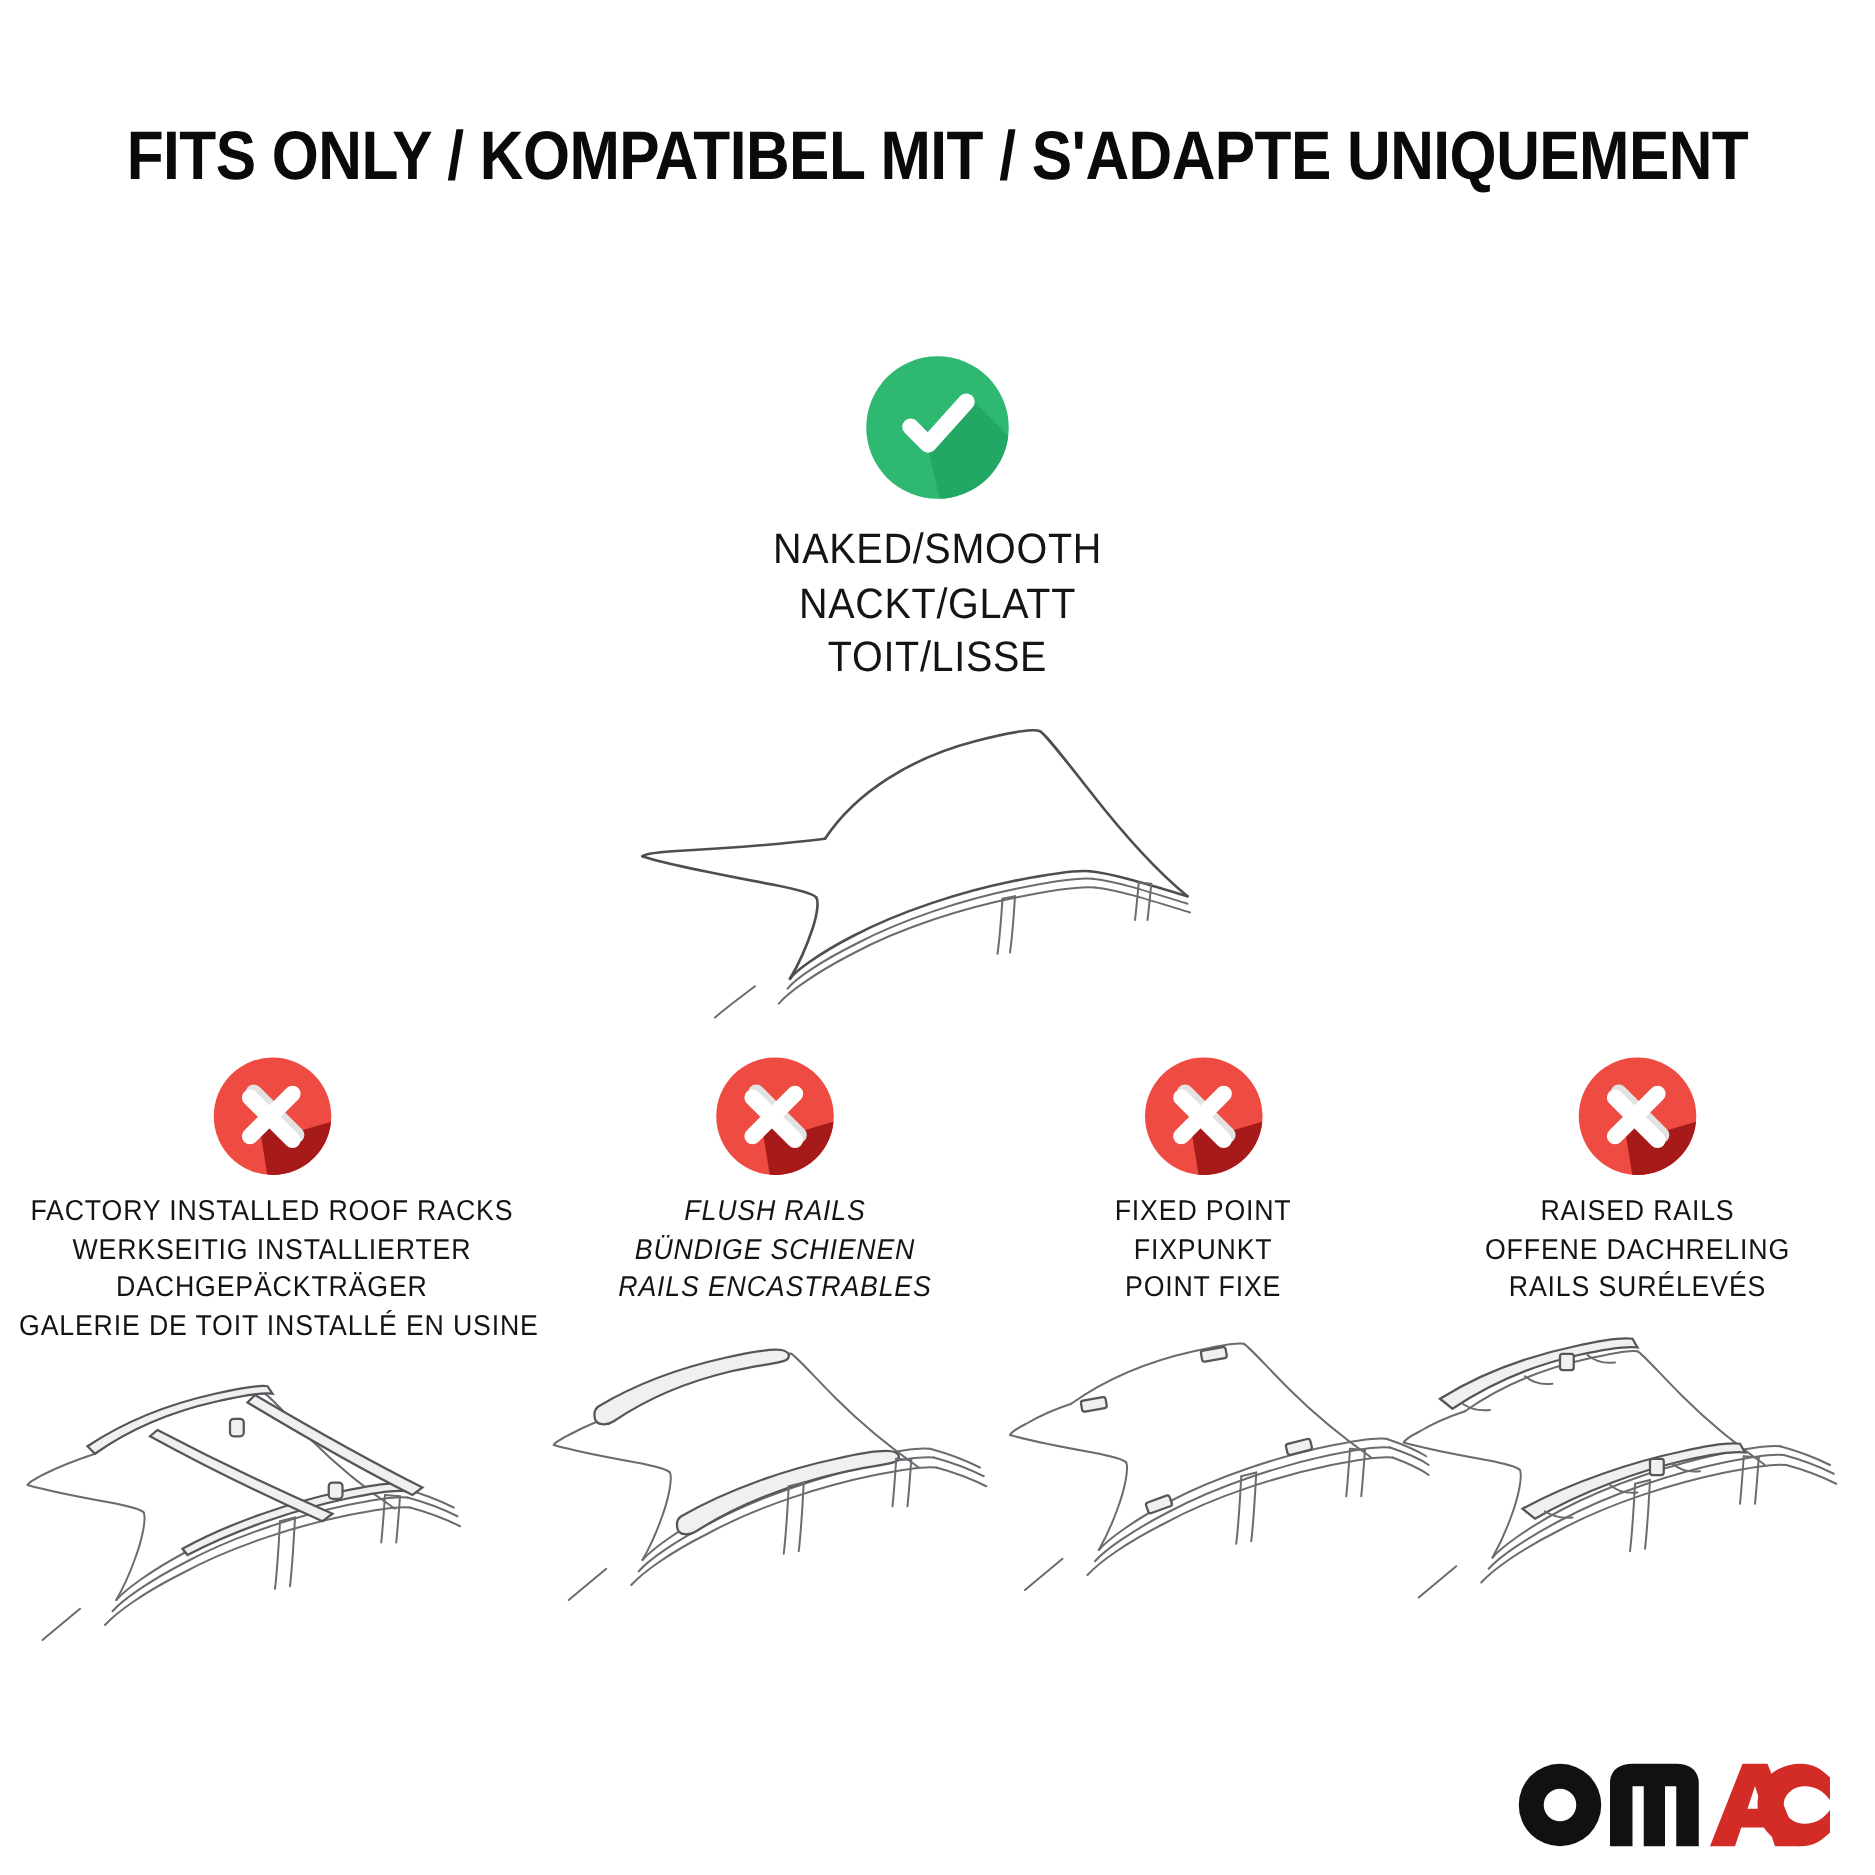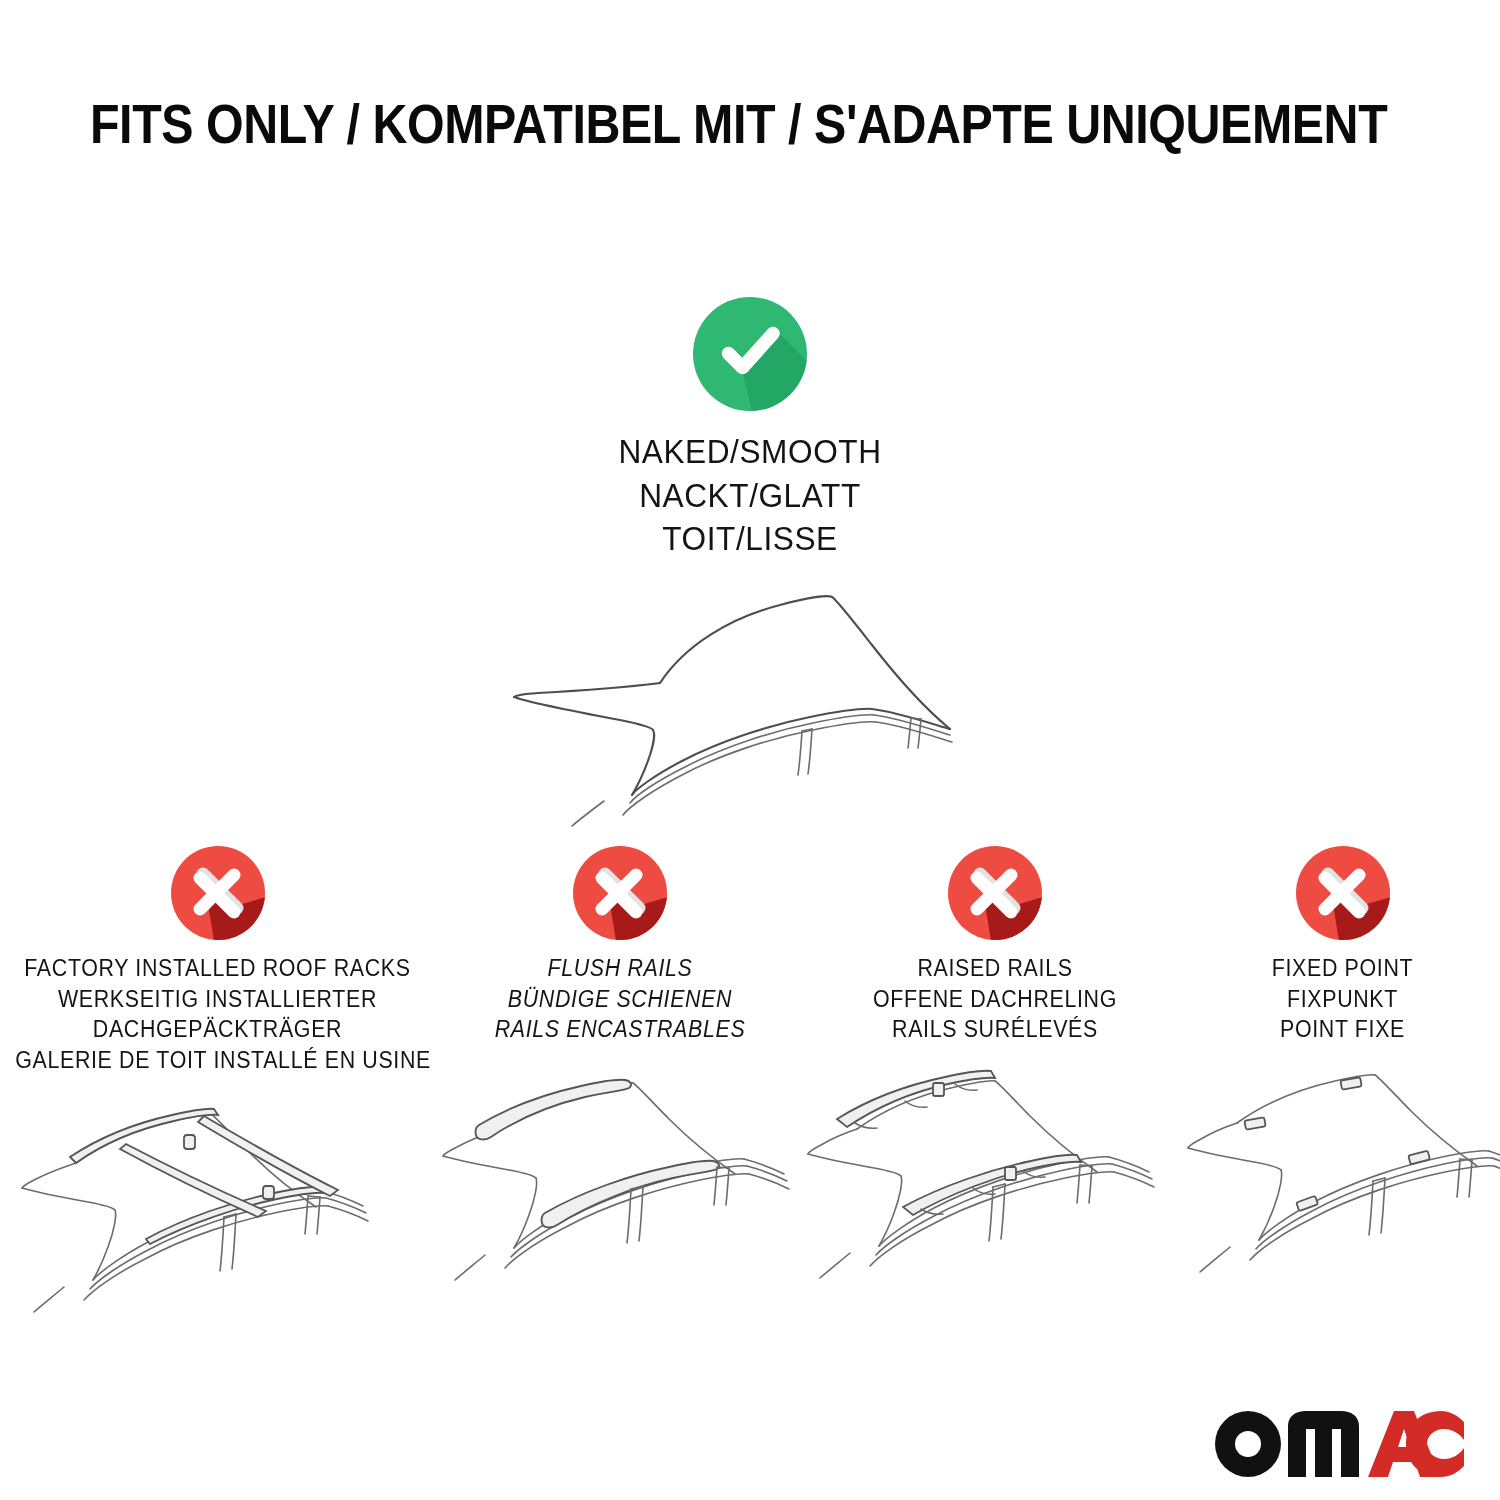--- a/index.html
+++ b/index.html
@@ -15,37 +15,38 @@
     font-family: "Liberation Sans", sans-serif;
     color: #111111;
   }
 
   
   .header {
     position: absolute;
     top: 96px;
     left: 0;
     width: 1500px;
+    text-align: center;
   }
   .header-title {
     font-family: "Liberation Sans", sans-serif;
     font-weight: bold;
     font-size: 55px;
     letter-spacing: -0.5px;
     color: #0a0a0a;
     transform: scaleX(0.88);
     transform-origin: center center;
     white-space: nowrap;
     line-height: 1.05;
   }
 
   
   .allowed-block {
     position: absolute;
-    top: 296px;
+    top: 284px;
     left: 0;
     width: 1500px;
     text-align: center;
   }
   .icon-check-wrap {
     width: 116px;
     height: 116px;
     margin: 0 auto 18px auto;
   }
   .allowed-labels {
@@ -289,20 +290,74 @@
         <path class="roof-line-thin" d="M208 125 C207 144 206 163 204 180"></path>
         <path class="roof-line-thin" d="M196 128 L208 125"></path>
         <path class="roof-line-thin" d="M282 106 C281 121 280 134 279 144"></path>
         <path class="roof-line-thin" d="M294 107 C293 121 292 134 291 144"></path>
         <path class="roof-line-thin" d="M282 106 L294 107"></path>
         <path class="roof-line-thin" d="M50 194 C38 204 27 213 20 219"></path>
       </svg>
     </div>
   </div>
 
+  <div class="denied-col col-4">
+    <div class="icon-x-wrap">
+      <svg viewBox="0 0 96 96" width="96" height="96">
+        <defs>
+            <clipPath id="clipX4">
+              <circle cx="48" cy="48" r="47"></circle>
+            </clipPath>
+          </defs>
+        <circle cx="48" cy="48" r="47" fill="#ee4b42"></circle>
+        <g clip-path="url(#clipX4)">
+          <path d="M34 34 L62 62 L96 52 L96 96 L44 96 Z" fill="#a61a1a"></path>
+        </g>
+        <g clip-path="url(#clipX4)">
+          <path d="M33 29 L67 63" stroke="#e2e2e2" stroke-width="13" stroke-linecap="round"></path>
+          <path d="M30 33 L64 67" stroke="#ffffff" stroke-width="13" stroke-linecap="round"></path>
+          <path d="M64 30 L30 64" stroke="#ffffff" stroke-width="13" stroke-linecap="round"></path>
+        </g>
+      </svg>
+    </div>
+    <div class="denied-labels">
+      <div>FIXED POINT</div>
+      <div>FIXPUNKT</div>
+      <div>POINT FIXE</div>
+    </div>
+    <div class="denied-art">
+      <svg viewBox="0 0 340 230" width="340" height="230">
+        <path class="roof-line-thin" d="M52 62 C80 42 114 28 150 20 C172 15 186 13 190 14"></path>
+        <path class="roof-line-thin" d="M190 14 C194 16 208 32 226 50 C250 74 275 93 292 105"></path>
+        <path class="roof-line-thin" d="M52 62 C40 66 26 72 16 78 C8 82 4 85 3 87"></path>
+        <path class="roof-line-thin" d="M3 87 C17 91 41 96 69 101 C85 104 94 107 96 109"></path>
+        <path class="roof-line-thin" d="M96 109 C98 114 95 130 89 146 C84 160 78 172 74 179"></path>
+        <path class="roof-line-thin" d="M74 179 C81 171 101 156 129 141 C169 120 219 104 257 96 C281 91 297 89 304 90"></path>
+        <path class="roof-line-thin" d="M304 90 C316 94 328 99 336 104"></path>
+        <path class="roof-line-thin" d="M71 188 C79 179 100 164 129 149 C170 127 221 111 259 103 C283 98 300 96 307 97"></path>
+        <path class="roof-line-thin" d="M307 97 C319 101 331 106 338 111"></path>
+        <path class="roof-line-thin" d="M65 199 C74 189 96 173 126 158 C168 135 221 119 260 111 C285 106 302 104 309 105"></path>
+        <path class="roof-line-thin" d="M309 105 C320 109 331 114 338 119"></path>
+
+        <rect x="60" y="58" width="20" height="9" rx="2" class="roof-fill-light" transform="rotate(-10 70 62)"></rect>
+        <rect x="156" y="18" width="20" height="9" rx="2" class="roof-fill-light" transform="rotate(-10 166 22)"></rect>
+        <rect x="112" y="138" width="20" height="9" rx="2" class="roof-fill-light" transform="rotate(-20 122 142)"></rect>
+        <rect x="224" y="92" width="20" height="9" rx="2" class="roof-fill-light" transform="rotate(-14 234 96)"></rect>
+
+        <path class="roof-line-thin" d="M188 120 C187 139 186 157 184 174"></path>
+        <path class="roof-line-thin" d="M200 117 C199 136 198 155 196 172"></path>
+        <path class="roof-line-thin" d="M188 120 L200 117"></path>
+        <path class="roof-line-thin" d="M275 98 C274 113 273 126 272 136"></path>
+        <path class="roof-line-thin" d="M287 99 C286 113 285 126 284 136"></path>
+        <path class="roof-line-thin" d="M275 98 L287 99"></path>
+        <path class="roof-line-thin" d="M45 186 C33 196 22 205 15 211"></path>
+      </svg>
+    </div>
+  </div>
+
   <div class="denied-col col-3">
     <div class="icon-x-wrap">
       <svg viewBox="0 0 96 96" width="96" height="96">
         <defs>
             <clipPath id="clipX3">
               <circle cx="48" cy="48" r="47"></circle>
             </clipPath>
           </defs>
         <circle cx="48" cy="48" r="47" fill="#ee4b42"></circle>
         <g clip-path="url(#clipX3)">
@@ -348,74 +403,20 @@
         <path class="roof-line-thin" d="M188 126 C187 145 186 163 184 180"></path>
         <path class="roof-line-thin" d="M200 123 C199 142 198 161 196 178"></path>
         <path class="roof-line-thin" d="M188 126 L200 123"></path>
         <path class="roof-line-thin" d="M275 104 C274 119 273 132 272 142"></path>
         <path class="roof-line-thin" d="M287 105 C286 119 285 132 284 142"></path>
         <path class="roof-line-thin" d="M275 104 L287 105"></path>
         <path class="roof-line-thin" d="M45 192 C33 202 22 211 15 217"></path>
       </svg>
     </div>
   </div>
-
-  <div class="denied-col col-4">
-    <div class="icon-x-wrap">
-      <svg viewBox="0 0 96 96" width="96" height="96">
-        <defs>
-            <clipPath id="clipX4">
-              <circle cx="48" cy="48" r="47"></circle>
-            </clipPath>
-          </defs>
-        <circle cx="48" cy="48" r="47" fill="#ee4b42"></circle>
-        <g clip-path="url(#clipX4)">
-          <path d="M34 34 L62 62 L96 52 L96 96 L44 96 Z" fill="#a61a1a"></path>
-        </g>
-        <g clip-path="url(#clipX4)">
-          <path d="M33 29 L67 63" stroke="#e2e2e2" stroke-width="13" stroke-linecap="round"></path>
-          <path d="M30 33 L64 67" stroke="#ffffff" stroke-width="13" stroke-linecap="round"></path>
-          <path d="M64 30 L30 64" stroke="#ffffff" stroke-width="13" stroke-linecap="round"></path>
-        </g>
-      </svg>
-    </div>
-    <div class="denied-labels">
-      <div>FIXED POINT</div>
-      <div>FIXPUNKT</div>
-      <div>POINT FIXE</div>
-    </div>
-    <div class="denied-art">
-      <svg viewBox="0 0 340 230" width="340" height="230">
-        <path class="roof-line-thin" d="M52 62 C80 42 114 28 150 20 C172 15 186 13 190 14"></path>
-        <path class="roof-line-thin" d="M190 14 C194 16 208 32 226 50 C250 74 275 93 292 105"></path>
-        <path class="roof-line-thin" d="M52 62 C40 66 26 72 16 78 C8 82 4 85 3 87"></path>
-        <path class="roof-line-thin" d="M3 87 C17 91 41 96 69 101 C85 104 94 107 96 109"></path>
-        <path class="roof-line-thin" d="M96 109 C98 114 95 130 89 146 C84 160 78 172 74 179"></path>
-        <path class="roof-line-thin" d="M74 179 C81 171 101 156 129 141 C169 120 219 104 257 96 C281 91 297 89 304 90"></path>
-        <path class="roof-line-thin" d="M304 90 C316 94 328 99 336 104"></path>
-        <path class="roof-line-thin" d="M71 188 C79 179 100 164 129 149 C170 127 221 111 259 103 C283 98 300 96 307 97"></path>
-        <path class="roof-line-thin" d="M307 97 C319 101 331 106 338 111"></path>
-        <path class="roof-line-thin" d="M65 199 C74 189 96 173 126 158 C168 135 221 119 260 111 C285 106 302 104 309 105"></path>
-        <path class="roof-line-thin" d="M309 105 C320 109 331 114 338 119"></path>
-
-        <rect x="60" y="58" width="20" height="9" rx="2" class="roof-fill-light" transform="rotate(-10 70 62)"></rect>
-        <rect x="156" y="18" width="20" height="9" rx="2" class="roof-fill-light" transform="rotate(-10 166 22)"></rect>
-        <rect x="112" y="138" width="20" height="9" rx="2" class="roof-fill-light" transform="rotate(-20 122 142)"></rect>
-        <rect x="224" y="92" width="20" height="9" rx="2" class="roof-fill-light" transform="rotate(-14 234 96)"></rect>
-
-        <path class="roof-line-thin" d="M188 120 C187 139 186 157 184 174"></path>
-        <path class="roof-line-thin" d="M200 117 C199 136 198 155 196 172"></path>
-        <path class="roof-line-thin" d="M188 120 L200 117"></path>
-        <path class="roof-line-thin" d="M275 98 C274 113 273 126 272 136"></path>
-        <path class="roof-line-thin" d="M287 99 C286 113 285 126 284 136"></path>
-        <path class="roof-line-thin" d="M275 98 L287 99"></path>
-        <path class="roof-line-thin" d="M45 186 C33 196 22 205 15 211"></path>
-      </svg>
-    </div>
-  </div>
 </div>
 
 <div class="logo">
   <svg viewBox="0 0 262 82" width="262" height="82">
 
     <circle cx="40" cy="46" r="33" fill="#111111"></circle>
     <circle cx="40" cy="46" r="13" fill="#ffffff"></circle>
 
     <path d="M80 79 L80 28 C80 18 88 13 98 13 L133 13 C143 13 151 18 151 28 L151 79 L133 79 L133 31 L124 31 L124 79 L107 79 L107 31 L98 31 L98 79 Z" fill="#111111"></path>
 

